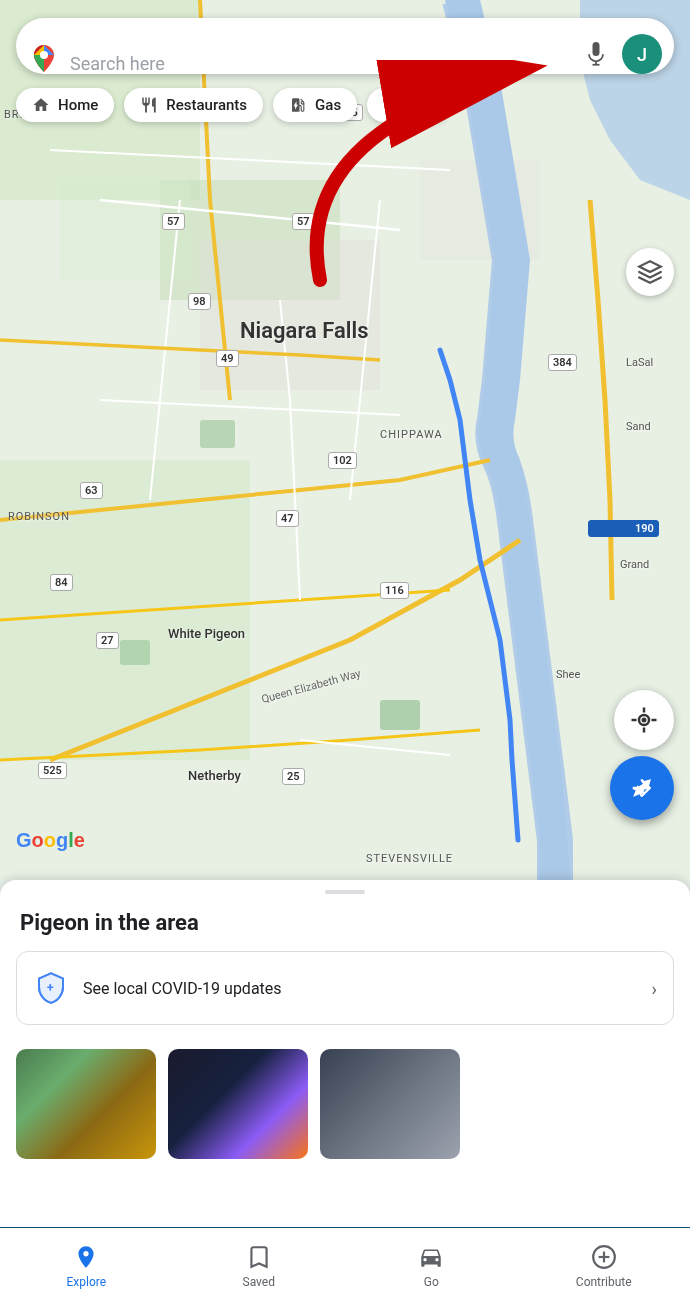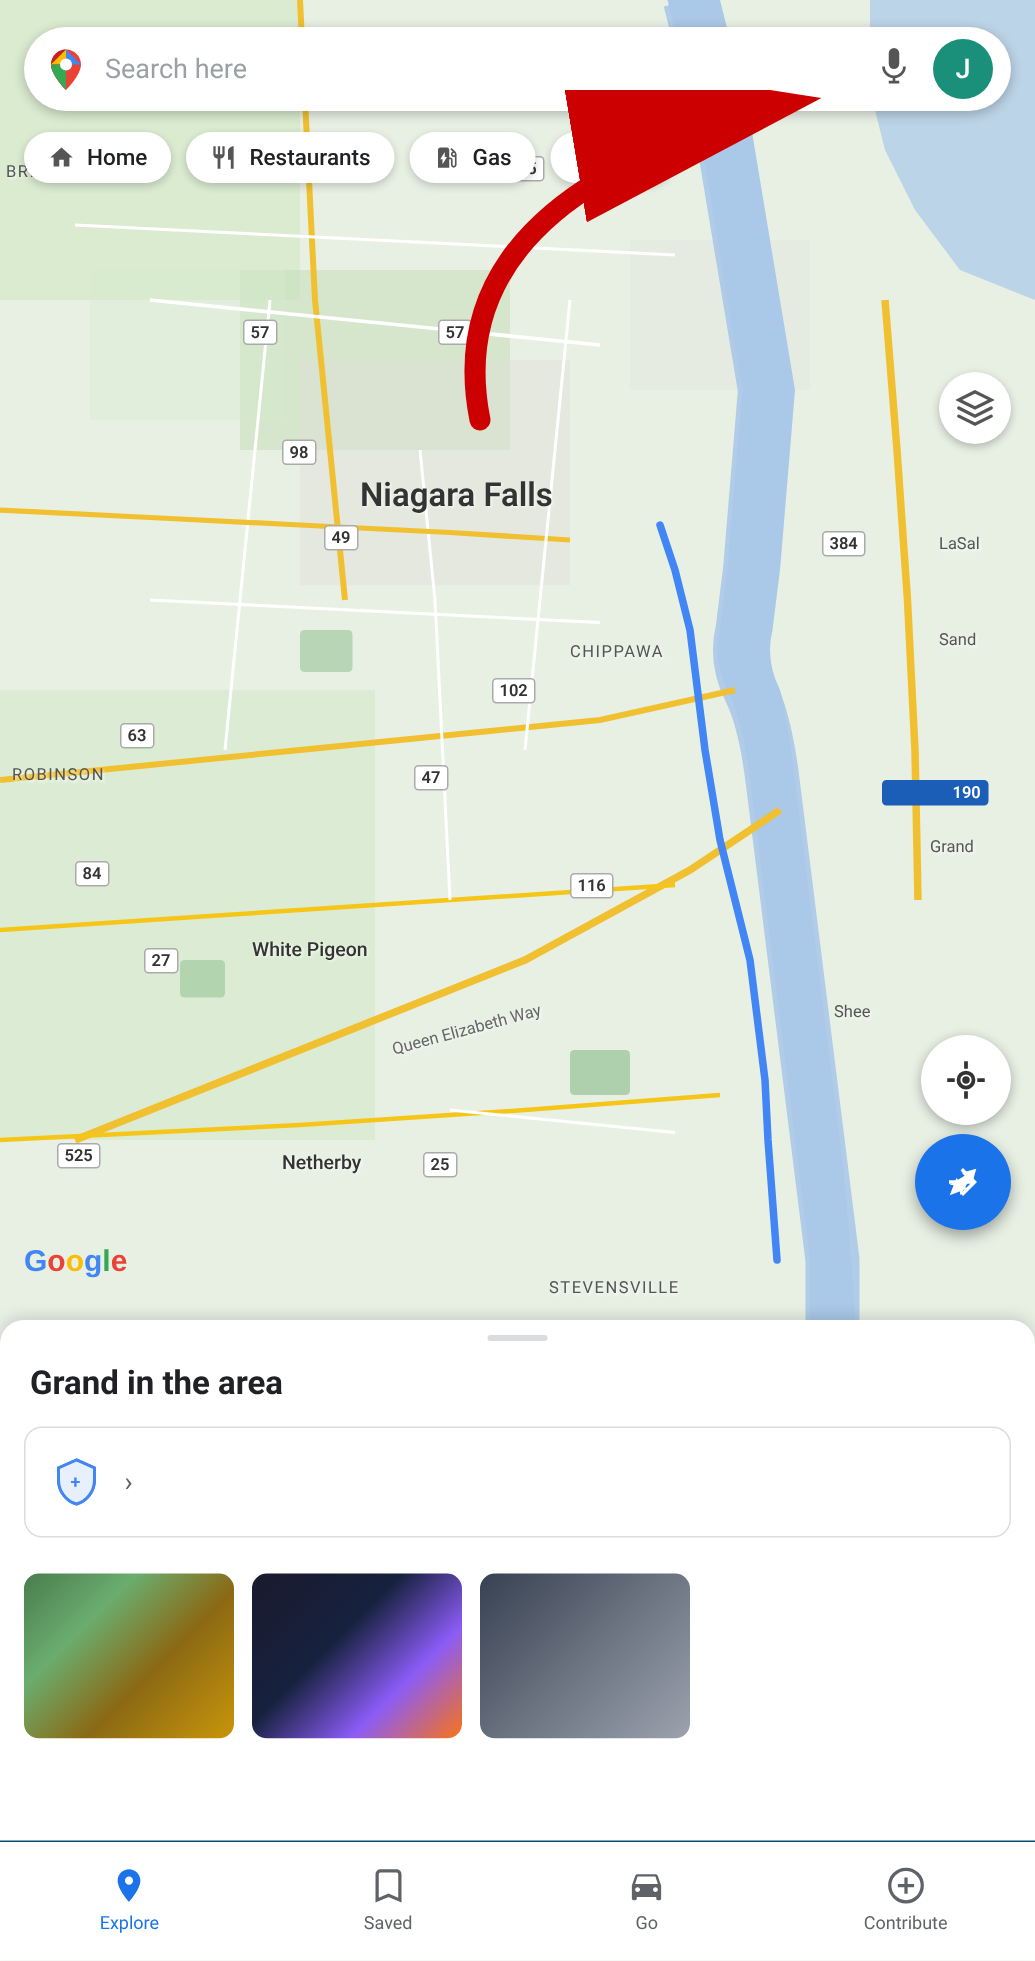--- a/index.html
+++ b/index.html
@@ -33,22 +33,22 @@
     
     .search-bar {
       position: absolute;
       top: 18px;
       left: 16px;
       right: 16px;
       height: 56px;
       background: white;
       border-radius: 28px;
       display: flex;
-      align-items: center;
-      padding: 10px 12px;
+      align-items: flex-end;
+      padding: 0 12px;
       box-shadow: 0 2px 8px rgba(0,0,0,0.25);
       z-index: 10;
     }
 
     .google-logo-icon {
       width: 32px;
       height: 32px;
       margin-right: 10px;
       flex-shrink: 0;
     }
@@ -517,31 +517,32 @@
       </svg>
       <span>Gro</span>
     </div>
   </div>
 
 </div>
 
 <div class="bottom-sheet">
   <div class="sheet-handle"></div>
 
-  <div class="sheet-title">Grand in the area</div>
+  <div class="sheet-title">Pigeon in the area</div>
 
   <div class="covid-card">
     <div class="covid-icon">
       <svg width="32" height="32" viewBox="0 0 24 24">
         <path d="M12 1L3 5v6c0 5.55 3.84 10.74 9 12 5.16-1.26 9-6.45 9-12V5l-9-4z" fill="none" stroke="#4285f4" stroke-width="1.5"></path>
         <path d="M12 1L3 5v6c0 5.55 3.84 10.74 9 12 5.16-1.26 9-6.45 9-12V5l-9-4z" fill="#e8f0fe"></path>
         <path d="M12 1L3 5v6c0 5.55 3.84 10.74 9 12 5.16-1.26 9-6.45 9-12V5l-9-4z" fill="none" stroke="#4285f4" stroke-width="1.5"></path>
         <text x="9" y="15" font-size="9" fill="#4285f4" font-weight="bold">+</text>
       </svg>
     </div>
+    <span class="covid-text">See local COVID-19 updates</span>
     <span class="covid-chevron">›</span>
   </div>
 
   <div class="thumbnail-row">
     <div class="thumb thumb-food"></div>
     <div class="thumb thumb-dark"></div>
     <div class="thumb thumb-third"></div>
   </div>
 </div>
 

